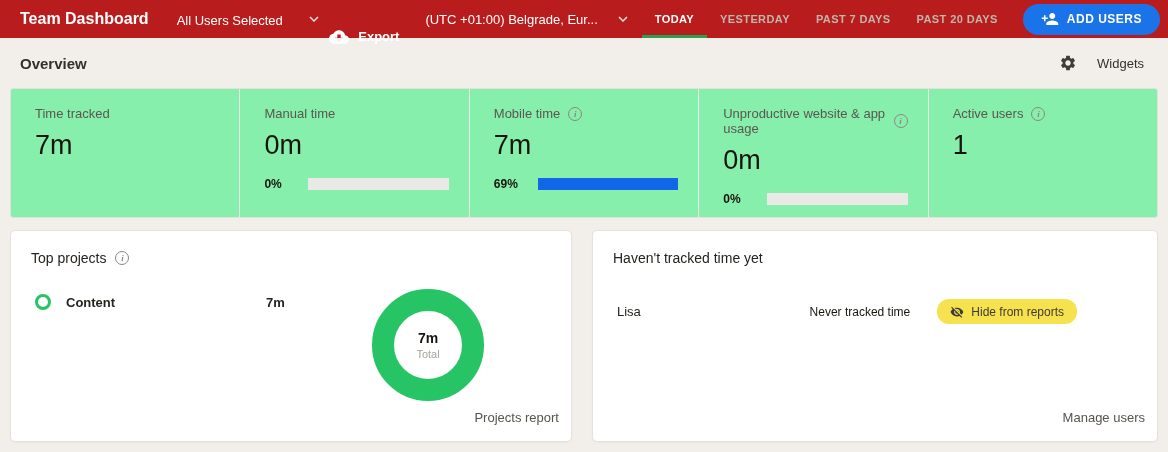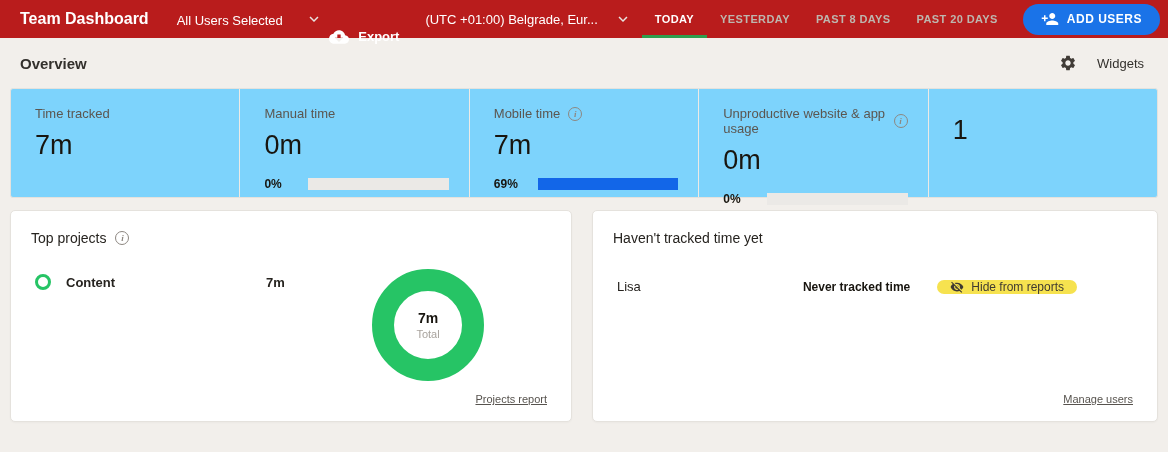--- a/index.html
+++ b/index.html
@@ -36,22 +36,22 @@
   .add-users-btn svg { width: 18px; height: 18px; fill: #fff; }
 
   
   .overview-bar { height: 50px; display: flex; align-items: center; justify-content: space-between; padding: 0 24px 0 20px; }
   .overview-title { font-size: 15px; font-weight: bold; color: #33302c; }
   .widgets-btn { display: flex; align-items: center; gap: 20px; font-size: 13px; color: #33302c; cursor: pointer; }
   .widgets-btn svg { width: 18px; height: 18px; fill: #413c37; }
 
   
   .stats-panel {
-    margin: 0 10px; background: #7dd3fc; border: 1px solid #e5e2dd; border-radius: 3px;
-    display: flex; height: 110px;
+    margin: 0 10px; background: #86efac; border: 1px solid #e5e2dd; border-radius: 3px;
+    display: flex; height: 130px;
   }
   .stat-col { flex: 1 1 0; padding: 17px 20px 0 24px; display: flex; flex-direction: column; }
   .stat-col + .stat-col { border-left: 1px solid #eceae6; }
   .stat-label-row { display: flex; align-items: center; gap: 8px; font-size: 13px; color: #5b5650; }
   .stat-value { font-size: 27px; color: #18150f; margin-top: 9px; }
   .progress-row { display: flex; align-items: center; margin-top: 16px; }
   .pct-label { font-size: 12px; font-weight: bold; color: #18150f; width: 44px; flex: 0 0 auto; }
   .bar-track { flex: 1; height: 12px; background: #ebe9e6; overflow: hidden; }
   .bar-fill { height: 100%; background: #1266e8; width: 0; }
 
@@ -82,30 +82,30 @@
 
   .donut {
     position: absolute; right: 87px; top: 58px; width: 112px; height: 112px;
     border: 22px solid #26c465; border-radius: 50%;
     display: flex; flex-direction: column; align-items: center; justify-content: center;
   }
   .donut-value { font-size: 14px; font-weight: bold; color: #18150f; }
   .donut-label { font-size: 11px; color: #a9a49e; margin-top: 2px; }
 
   .panel-link {
-    position: absolute; right: 24px; bottom: 16px; font-size: 11px; color: #57534e;
-    text-decoration: underline; cursor: pointer;
+    position: absolute; right: 12px; bottom: 16px; font-size: 13px; color: #57534e;
+    cursor: pointer;
   }
 
   .untracked-row { display: flex; align-items: center; margin-top: 33px; padding: 0 80px 0 24px; }
   .untracked-name { font-size: 13px; color: #26231f; flex: 1; }
-  .untracked-status { font-size: 12px; font-weight: bold; color: #18150f; margin-right: 27px; white-space: nowrap; text-align: center; }
+  .untracked-status { font-size: 12px; font-weight: normal; color: #18150f; margin-right: 27px; white-space: nowrap; text-align: center; }
   .hide-badge {
     display: flex; align-items: center; gap: 7px; background: #f6e24f; color: #3f3a31;
-    border: none; border-radius: 12px; height: 14px; padding: 0 13px;
+    border: none; border-radius: 12px; height: 25px; padding: 0 13px;
     font-family: inherit; font-size: 12px; cursor: pointer; white-space: nowrap;
   }
   .hide-badge svg { width: 14px; height: 14px; fill: #3f3a31; }
 </style>
 </head>
 <body>
 
 <header class="topbar">
   <div class="topbar-title">Team Dashboard</div>
 
@@ -126,21 +126,21 @@
   <div class="tz-select">
     <span>(UTC +01:00) Belgrade, Eur...</span>
     <svg class="chev" viewBox="0 0 24 24">
         <path d="M7.4 8.6 12 13.2l4.6-4.6L18 10l-6 6-6-6z"></path>
       </svg>
   </div>
 
   <nav class="tabs">
     <div class="tab active">TODAY</div>
     <div class="tab">YESTERDAY</div>
-    <div class="tab">PAST 8 DAYS</div>
+    <div class="tab">PAST 7 DAYS</div>
     <div class="tab">PAST 20 DAYS</div>
   </nav>
 
   <button class="add-users-btn">
     <svg viewBox="0 0 24 24">
         <path d="M15 12c2.21 0 4-1.79 4-4s-1.79-4-4-4-4 1.79-4 4 1.79 4 4 4zm-9-2V7H4v3H1v2h3v3h2v-3h3v-2H6zm9 4c-2.67 0-8 1.34-8 4v2h16v-2c0-2.66-5.33-4-8-4z"></path>
       </svg>
     <span>ADD USERS</span>
   </button>
 </header>
@@ -199,20 +199,24 @@
     <div class="stat-value">0m</div>
     <div class="progress-row">
       <span class="pct-label">0%</span>
       <div class="bar-track">
         <div class="bar-fill" style="width: 0%;"></div>
       </div>
     </div>
   </div>
 
   <div class="stat-col">
+    <div class="stat-label-row">
+      <span>Active users</span>
+      <span class="info-icon"></span>
+    </div>
     <div class="stat-value">1</div>
   </div>
 
 </section>
 
 <div class="bottom-row">
 
   <section class="panel panel-left">
     <div class="panel-title-row">
       <span>Top projects</span>

